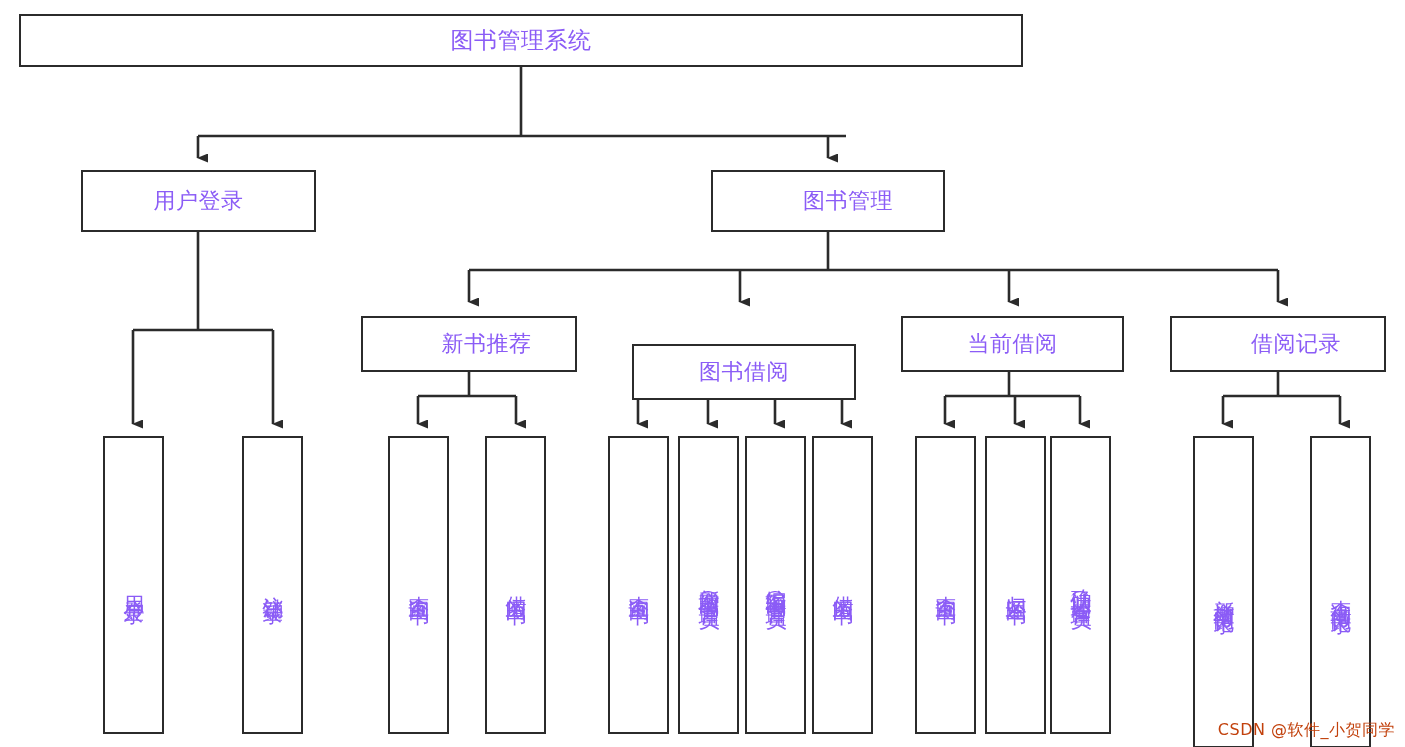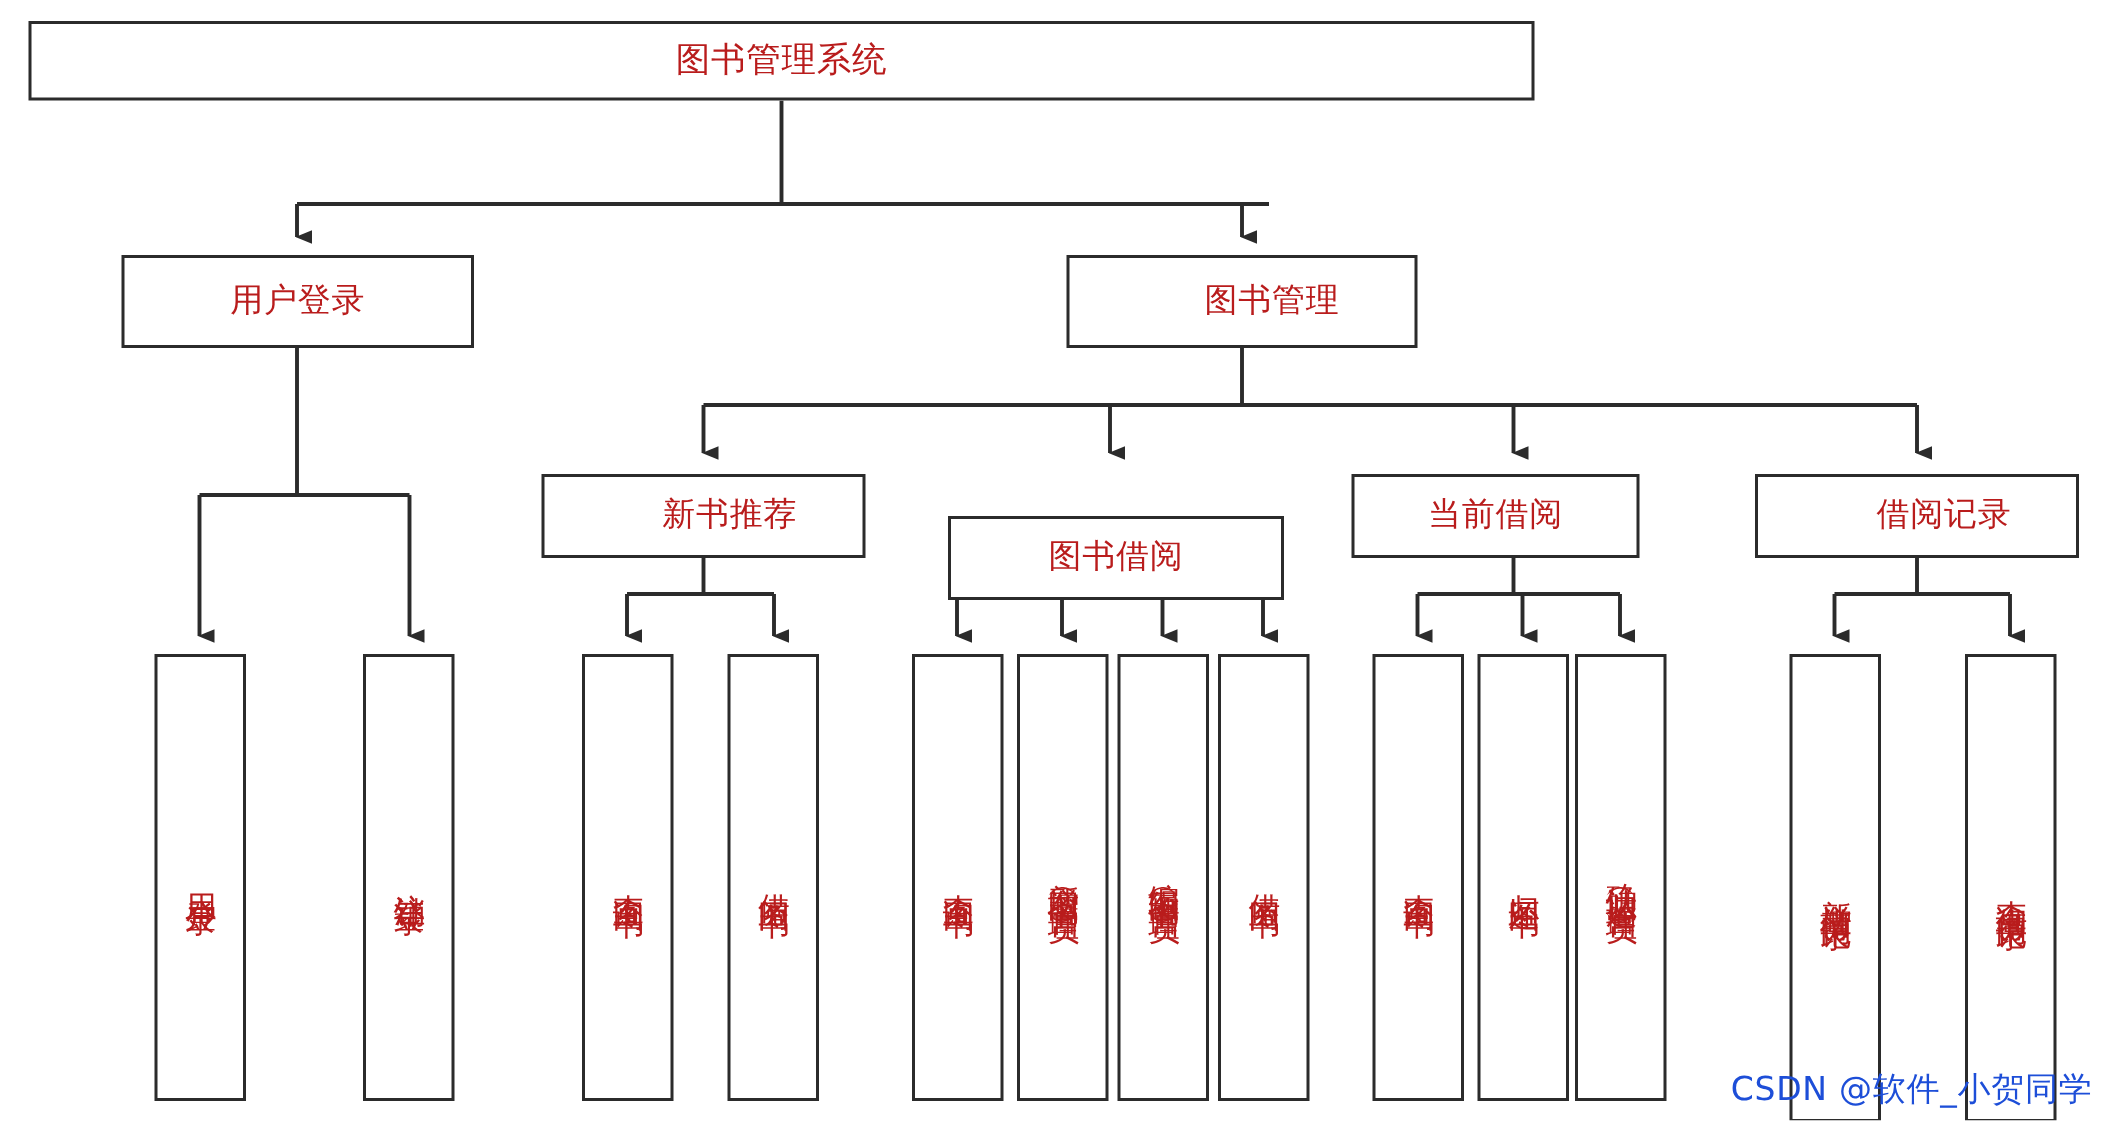--- a/index.html
+++ b/index.html
@@ -27,21 +27,21 @@
     pointer-events: none;
   }
   .node {
     position: absolute;
     box-sizing: border-box;
     background: #ffffff;
     border: 2px solid #2b2b2b;
     display: flex;
     align-items: center;
     justify-content: center;
-    color: #b91c1c;
+    color: #8b5cf6;
     z-index: 2;
   }
   .node-label {
     display: block;
     text-align: center;
     line-height: 1.12;
     white-space: pre;
   }
   .node.horizontal .node-label {
     font-size: 22px;
@@ -60,22 +60,22 @@
     font-size: 21px;
     line-height: 1.0;
     letter-spacing: 3px;
     white-space: nowrap;
     text-align: center;
   }
   #watermark {
     position: absolute;
     right: 10px;
     bottom: 6px;
-    font-size: 22px;
-    color: #1d4ed8;
+    font-size: 16px;
+    color: #c2410c;
     letter-spacing: 0.5px;
     z-index: 5;
     white-space: nowrap;
     font-family: "DejaVu Sans", "Liberation Sans", sans-serif;
   }
 </style>
 </head>
 <body>
 
 <div id="diagram-canvas">
@@ -140,21 +140,21 @@
   <div class="node horizontal" style="left:711px; top:170px; width:234px; height:62px;padding-left:40px;">
     <span class="node-label">图书管理</span>
   </div>
 
   <div class="node horizontal" style="left:361px; top:316px; width:216px; height:56px;padding-left:35px;">
     <span class="node-label">新书推荐</span>
   </div>
   <div class="node horizontal" style="left:632px; top:316px; width:224px; height:56px;margin-top:28px;">
     <span class="node-label">图书借阅</span>
   </div>
-  <div class="node horizontal" style="left:901px; top:316px; width:192px; height:56px;">
+  <div class="node horizontal" style="left:901px; top:316px; width:223px; height:56px;">
     <span class="node-label">当前借阅</span>
   </div>
   <div class="node horizontal" style="left:1170px; top:316px; width:216px; height:56px;padding-left:36px;">
     <span class="node-label">借阅记录</span>
   </div>
 
   <div class="node vertical" style="left:103px; top:436px; width:61px; height:298px;">
     <span class="node-label">用户登录</span>
   </div>
   <div class="node vertical" style="left:242px; top:436px; width:61px; height:298px;">

